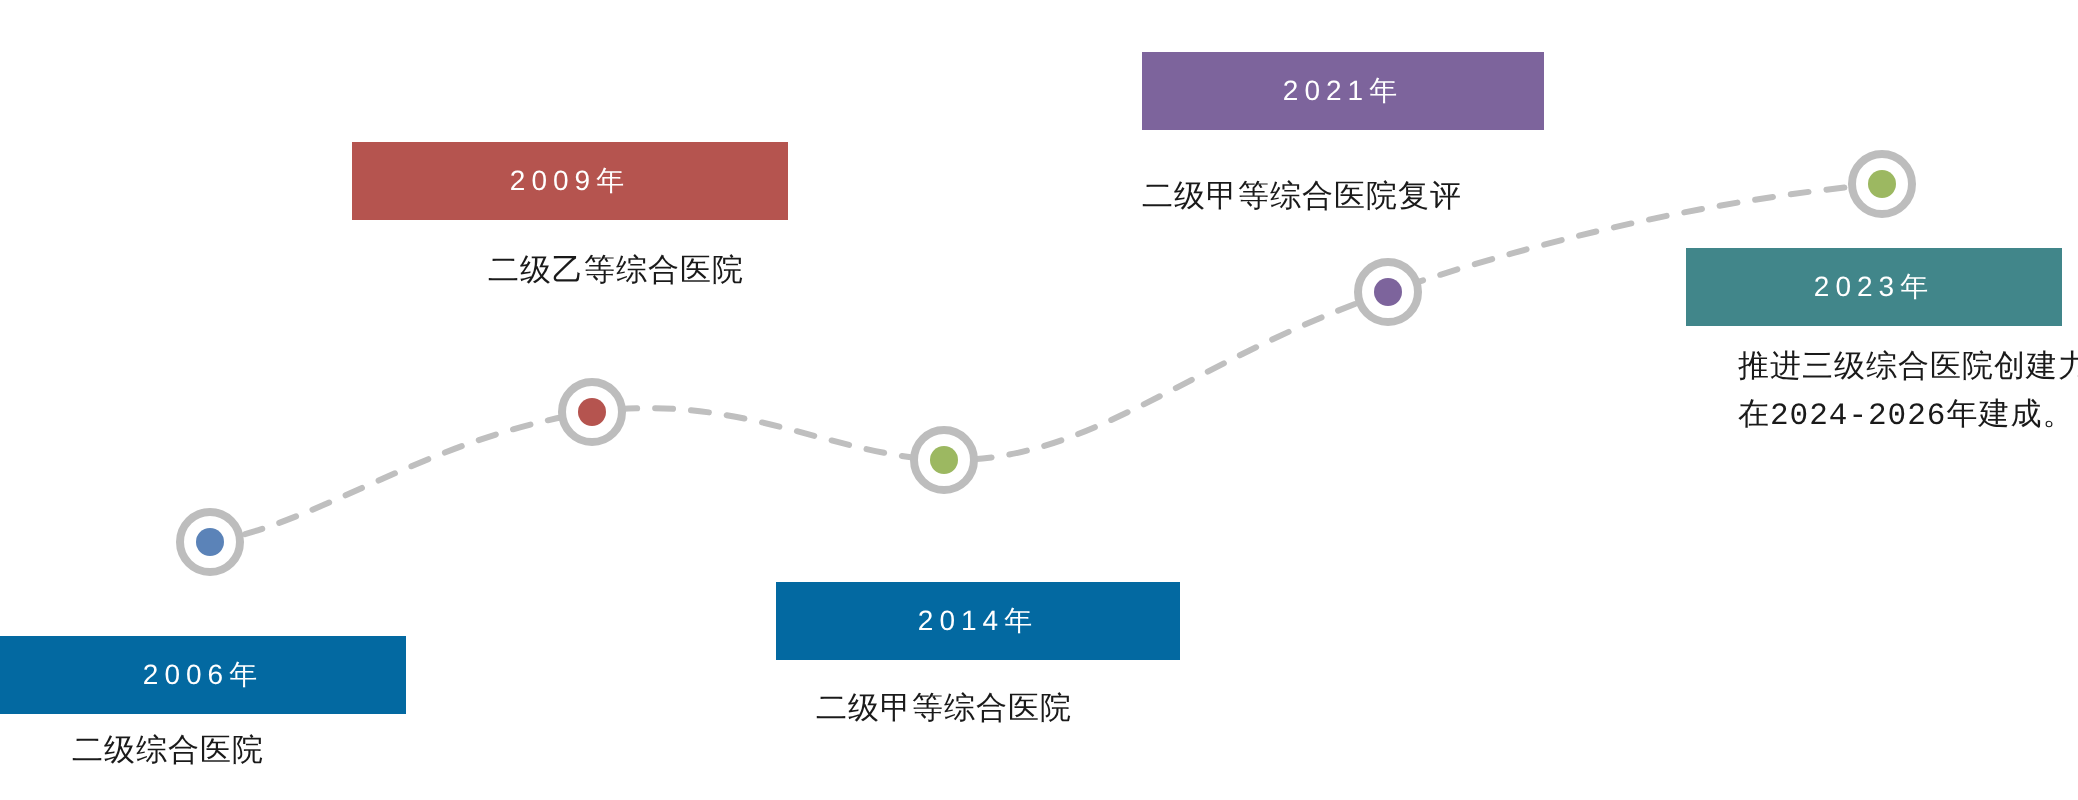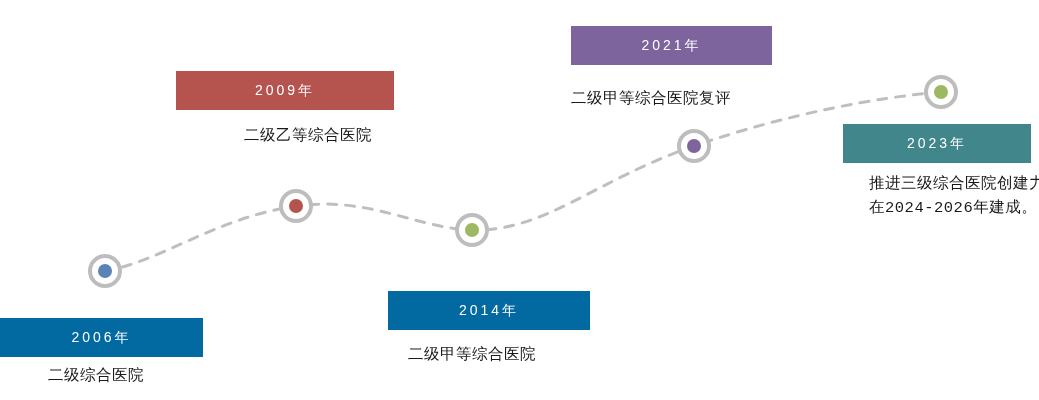--- a/index.html
+++ b/index.html
@@ -82,21 +82,21 @@
     <path id="timeline-path" fill="none" stroke="#bfbfbf" stroke-width="3" stroke-linecap="round" stroke-dasharray="9 9" d="M 105,271 C 160,262 215,218 296,206 C 370,196 415,228 472,230 C 545,232 595,180 694,146 C 790,113 880,97 941,92"></path>
   </svg>
 
   <div class="milestone">
     <div class="node" style="left:88px; top:254px; border-color:#bdbdbd;">
       <span class="node-dot" style="background:#5b83b8;"></span>
     </div>
     <div class="year-bar" style="left:0px; top:318px; width:203px; height:39px; background:#0369a1;">
       <span>2006年</span>
     </div>
-    <div class="desc" style="left:48px; top:364px;">二级综合医院</div>
+    <div class="desc" style="left:36px; top:364px;">二级综合医院</div>
   </div>
 
   <div class="milestone">
     <div class="node" style="left:279px; top:189px; border-color:#bdbdbd;">
       <span class="node-dot" style="background:#b5544f;"></span>
     </div>
     <div class="year-bar" style="left:176px; top:71px; width:218px; height:39px; background:#b5544f;">
       <span>2009年</span>
     </div>
     <div class="desc" style="left:212px; top:124px;margin-left:32px;">二级乙等综合医院</div>

